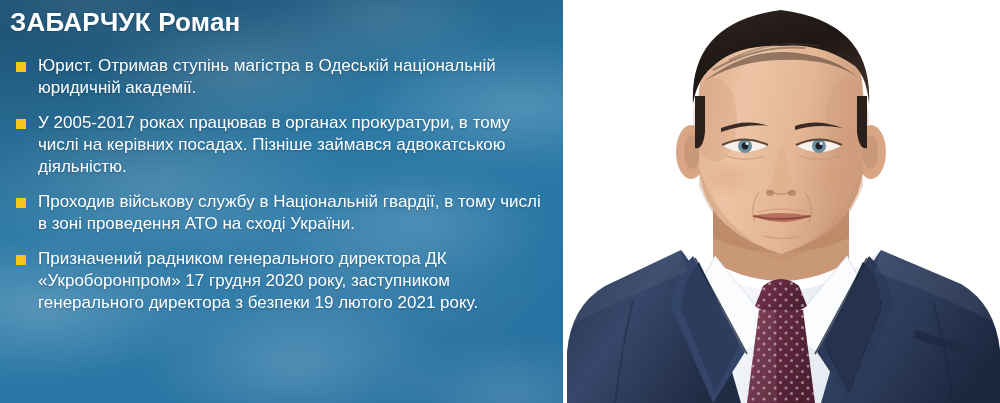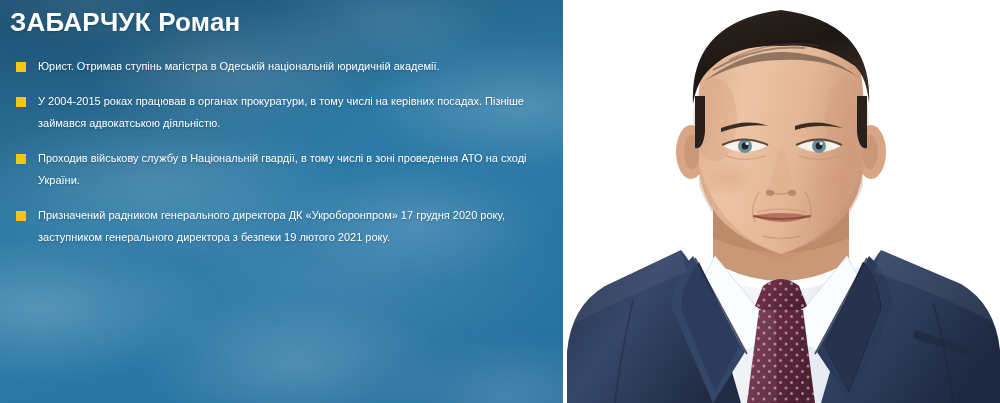--- a/index.html
+++ b/index.html
@@ -58,21 +58,21 @@
     max-width:470px;
     text-shadow:0 1px 2px rgba(12,50,78,.40);
     padding-left:2px;
   }
 
   .bio-list{list-style:none;margin:17px 0 0 0;padding:0;}
   .bio-item{
     position:relative;
     padding-left:30px;
     margin-bottom:13px;
-    font-size:11px;line-height:22px;color:#ffffff;
+    font-size:17px;line-height:22px;color:#ffffff;
     max-width:528px;
     text-shadow:0 1px 2px rgba(12,50,78,.38);
   }
   .bio-item:last-child{margin-bottom:16px;}
   .bullet-marker{
     position:absolute;left:8px;top:7px;
     width:10px;height:10px;background:#f5c518;display:block;
   }
 
   
@@ -99,21 +99,21 @@
       <h1 class="person-name">ЗАБАРЧУК Роман</h1>
 
 
       <ul class="bio-list">
         <li class="bio-item">
           <span class="bullet-marker"></span>
           <span>Юрист. Отримав ступінь магістра в Одеській національній юридичній академії.</span>
         </li>
         <li class="bio-item">
           <span class="bullet-marker"></span>
-          <span>У 2004-2015 роках працював в органах прокуратури, в тому числі на керівних посадах. Пізніше займався адвокатською діяльністю.</span>
+          <span>У 2005-2017 роках працював в органах прокуратури, в тому числі на керівних посадах. Пізніше займався адвокатською діяльністю.</span>
         </li>
         <li class="bio-item">
           <span class="bullet-marker"></span>
           <span>Проходив військову службу в Національній гвардії, в тому числі в зоні проведення АТО на сході України.</span>
         </li>
         <li class="bio-item">
           <span class="bullet-marker"></span>
           <span>Призначений радником генерального директора ДК «Укроборонпром» 17 грудня 2020 року, заступником генерального директора з безпеки 19 лютого 2021 року.</span>
         </li>
       </ul>

